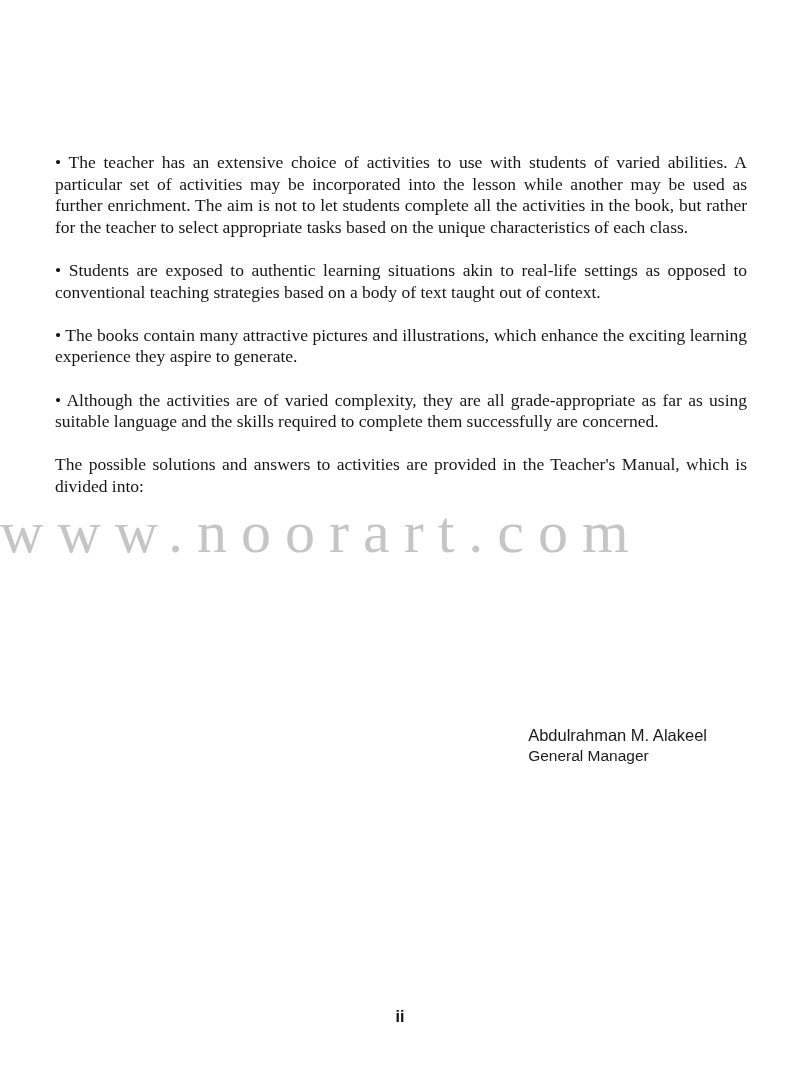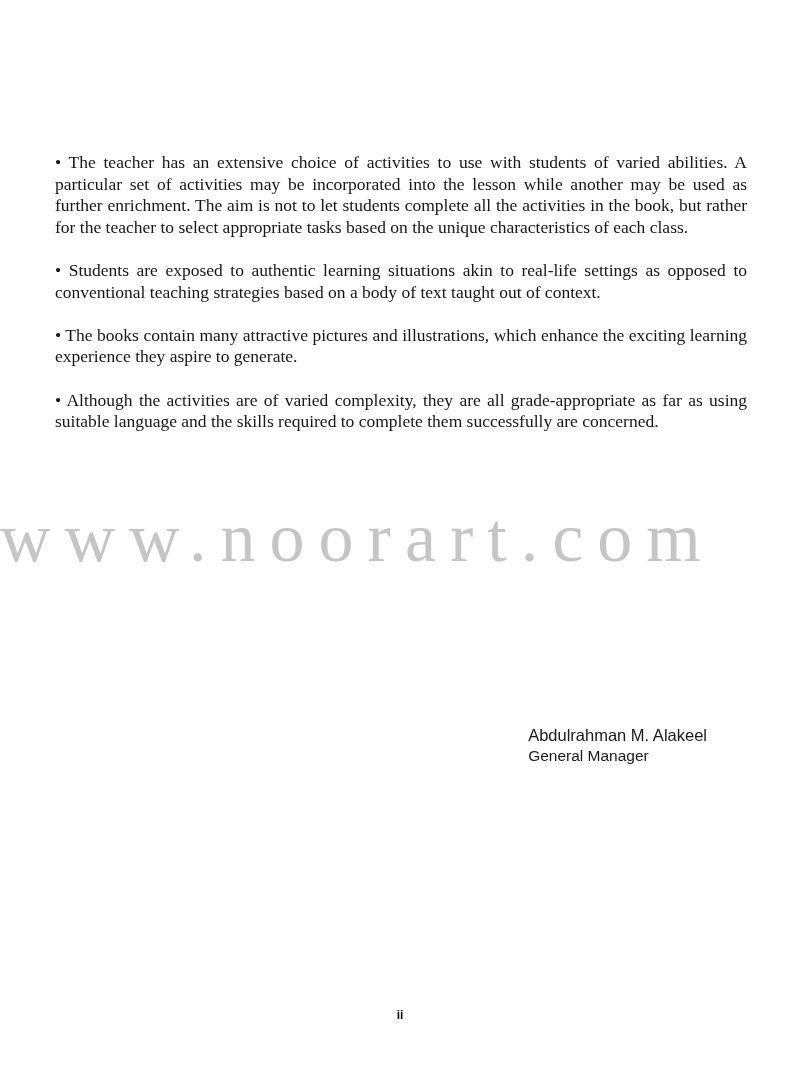--- a/index.html
+++ b/index.html
@@ -36,21 +36,21 @@
     color: #161616;
   }
   .watermark {
     position: absolute;
     top: 498px;
     left: 0;
     width: 636px;
     z-index: 1;
     text-align: center;
     font-family: "Liberation Serif", serif;
-    font-size: 70px;
+    font-size: 60px;
     font-weight: 400;
     color: rgba(150, 150, 150, 0.55);
     letter-spacing: 14px;
     white-space: nowrap;
     pointer-events: none;
     user-select: none;
   }
   .signature {
     position: absolute;
     top: 724px;
@@ -72,37 +72,38 @@
     line-height: 20px;
   }
   .page-number {
     position: absolute;
     top: 1008px;
     left: 0;
     width: 800px;
     z-index: 2;
     text-align: center;
     font-family: "Liberation Sans", sans-serif;
-    font-size: 12px;
+    font-size: 16px;
     font-weight: 700;
     color: #111111;
   }
 </style>
 </head>
 <body>
 
 <div class="page">
 
   <div class="watermark">www.noorart.com</div>
 
   <div class="content">
     <div class="para">• The teacher has an extensive choice of activities to use with students of varied abilities. A particular set of activities may be incorporated into the lesson while another may be used as further enrichment. The aim is not to let students complete all the activities in the book, but rather for the teacher to select appropriate tasks based on the unique characteristics of each class.</div>
     <div class="para">• Students are exposed to authentic learning situations akin to real-life settings as opposed to conventional teaching strategies based on a body of text taught out of context.</div>
     <div class="para">• The books contain many attractive pictures and illustrations, which enhance the exciting learning experience they aspire to generate.</div>
     <div class="para">• Although the activities are of varied complexity, they are all grade-appropriate as far as using suitable language and the skills required to complete them successfully are concerned.</div>
+    <div class="para">The possible solutions and answers to activities are provided in the Teacher's Manual, which is divided into:</div>
   </div>
 
   <div class="signature">
     <div class="name">Abdulrahman M. Alakeel</div>
     <div class="title">General Manager</div>
   </div>
 
   <div class="page-number">ii</div>
 
 </div>

